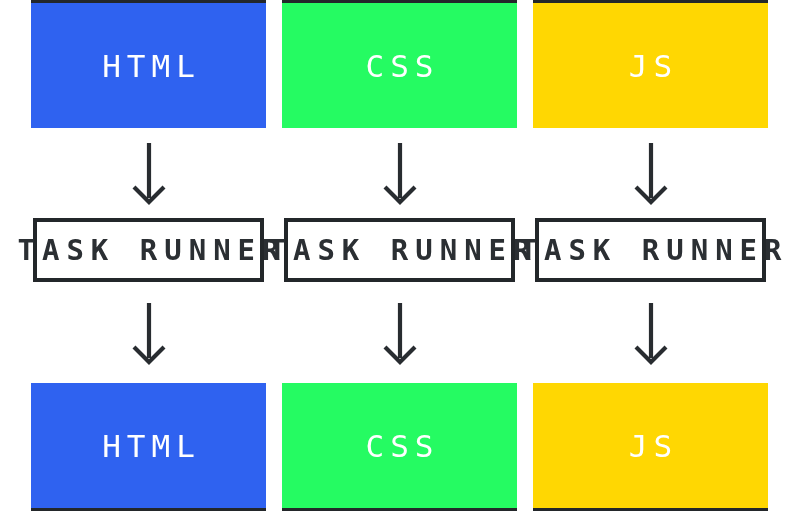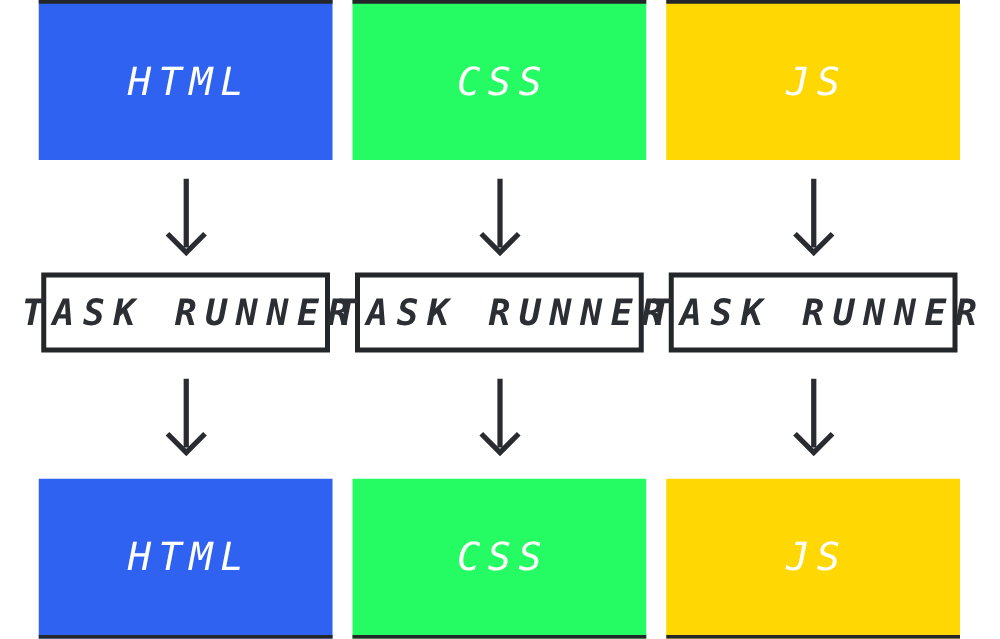--- a/index.html
+++ b/index.html
@@ -9,21 +9,20 @@
     background: #ffffff;
     overflow: hidden;
   }
   .diagram {
     width: 800px; height: 511px;
     display: flex;
     padding-left: 31px;
     padding-right: 32px;
     gap: 16px;
     background: #ffffff;
-    font-style: italic;
   }
   .column {
     width: 235px;
     display: flex;
     flex-direction: column;
     align-items: center;
   }
   .colored-box {
     width: 235px;
     height: 128px;

